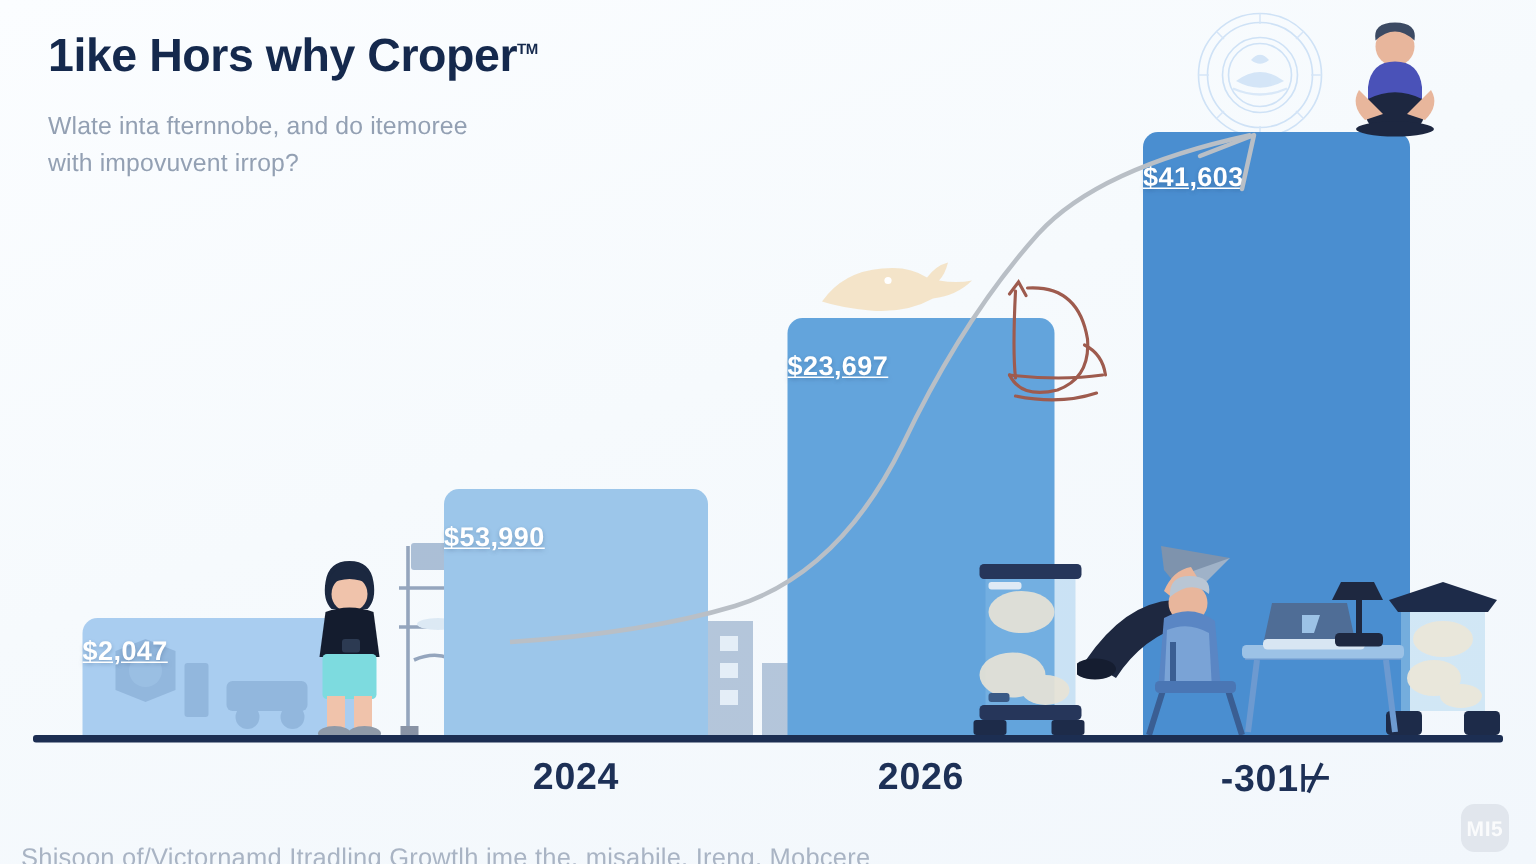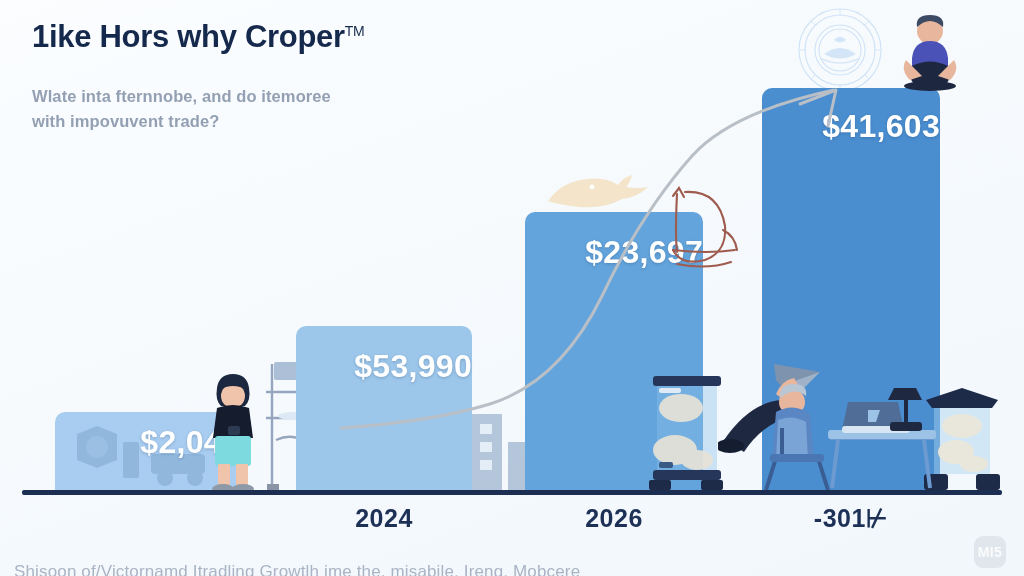--- a/index.html
+++ b/index.html
@@ -14,38 +14,39 @@
     background:linear-gradient(160deg,#fbfdff 0%,#f6fafd 45%,#f2f7fc 100%);
     overflow:hidden;
   }
 
   
   #headline-block { position:absolute; left:32px; top:18px; width:520px; }
   #title {
     font-size:31px; line-height:1.24; font-weight:bold;
     color:#15294d; letter-spacing:-0.3px;
   }
-  #title .tm { font-size:14px; vertical-align:super; font-weight:normal;text-align:center; }
+  #title .tm { font-size:10px; vertical-align:super; font-weight:bold;text-align:center; }
   #subtitle {
-    margin-top:28px; font-size:16.5px; line-height:1.48;
-    color:#93a0b3; font-weight:bold; letter-spacing:.1px;
+    margin-top:16px; font-size:16.5px; line-height:1.48;
+    color:#93a0b3; font-weight:normal; letter-spacing:.1px;
   }
 
   .bar {
     position:absolute;
     border-radius:10px 10px 0 0;
     overflow:hidden;
   }
   .bar-value {
     position:absolute; left:0; width:100%;
-    text-align:right;
+    text-align:left;
     color:#ffffff; font-weight:bold;
-    font-size:32px;
+    font-size:18px;
     text-shadow:0 1px 3px rgba(30,60,100,.28);
     letter-spacing:.3px;
+    text-decoration:underline;
   }
 
   #axis-line {
     position:absolute; left:22px; top:490px;
     width:980px; height:5px;
     background:#1c2e52; border-radius:2px;
   }
 
   .tick-label {
     position:absolute; top:504px;
@@ -275,20 +276,20 @@
   <div class="tick-label" style="left:296px; width:176px;text-align:center;">2024</div>
   <div class="tick-label" style="left:525px; width:178px;">2026</div>
   <div class="tick-label" style="left:762px; width:178px;">-301⊬</div>
 
   <div id="headline-block">
     <div id="title">
       <span>1ike Hors why Croper</span><span class="tm">TM</span><br>
     </div>
     <div id="subtitle">
       <span>Wlate inta fternnobe, and do itemoree</span><br>
-      <span>with impovuvent trade?</span>
+      <span>with impovuvent irrop?</span>
     </div>
   </div>
 
   <div id="footer-note">Shisoon of/Victornamd Itradling Growtlh ime the, misabile, Ireng, Mobcere</div>
   <div id="watermark">MI5</div>
 
 </div>
 
 </body></html>

